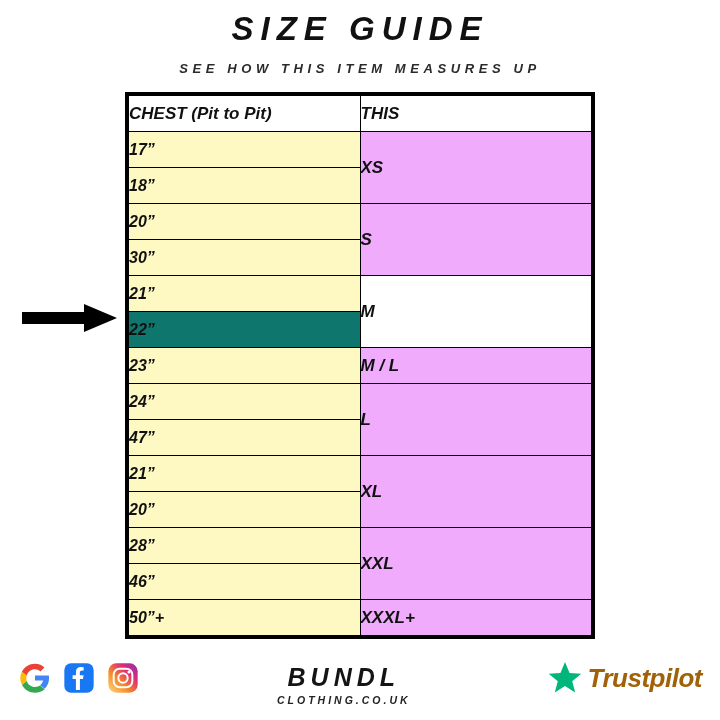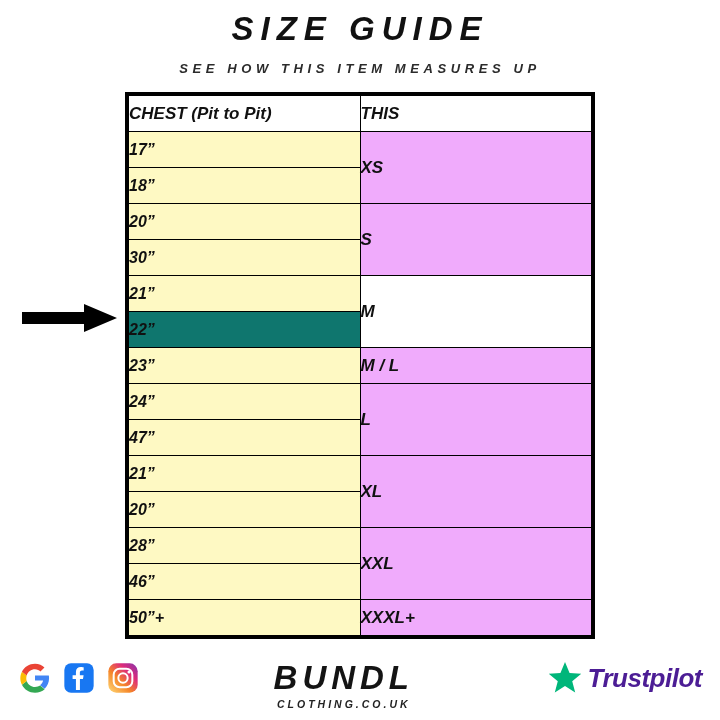--- a/index.html
+++ b/index.html
@@ -121,21 +121,21 @@
     height: 34px;
     display: flex;
     align-items: center;
     justify-content: center;
   }
   .brand {
     text-align: center;
     flex: 1;
   }
   .brand-name {
-    font-size: 33px;
+    font-size: 25px;
     font-weight: bold;
     letter-spacing: 5px;
     color: #141414;
     line-height: 1;
     margin-top: 15px;
   }
   .brand-sub {
     font-size: 10.5px;
     font-weight: bold;
     letter-spacing: 3px;
@@ -143,21 +143,21 @@
     margin-top: 4px;
   }
   .trustpilot {
     display: flex;
     align-items: center;
     gap: 6px;
   }
   .tp-text {
     font-size: 26px;
     font-weight: bold;
-    color: #4c1d95;
+    color: #a16207;
     letter-spacing: -0.5px;
   }
 </style>
 </head>
 <body>
 
 <div id="page">
   <div id="card">
 
     <div class="title">SIZE GUIDE</div>

